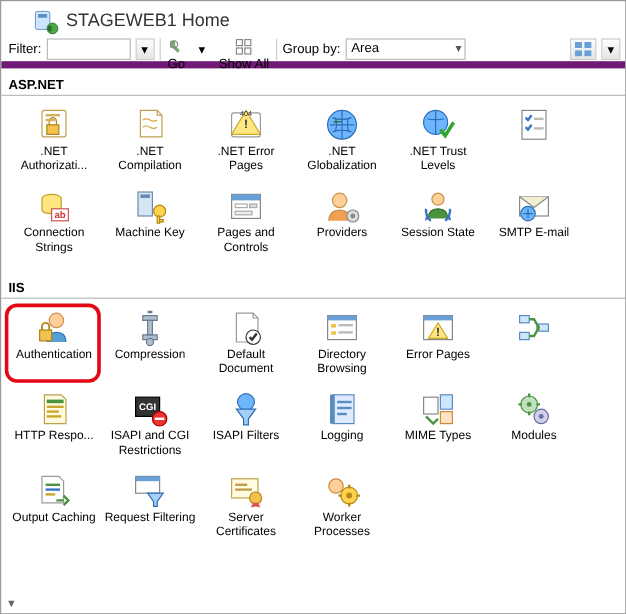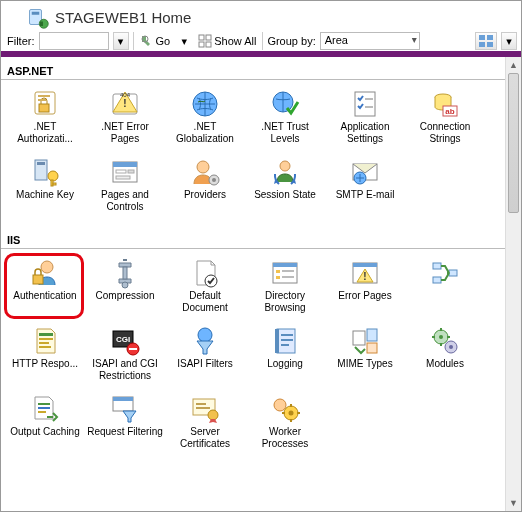--- a/index.html
+++ b/index.html
@@ -47,21 +47,21 @@
   }
   .combo-arrow {
     width: 16px; height: 18px;
     border: 1px solid #ccc;
     background: linear-gradient(#fdfdfd,#e5e5e5);
     display: flex; align-items: center; justify-content: center;
   }
   .tool-sep { width:1px; height:18px; background:#ccc; }
   .tool-btn {
     display: flex; align-items: center; gap: 2px;
-    padding: 0 2px; height: 18px;
+    padding: 0 2px; height: 18px; flex-direction: column;
   }
   .group-combo {
     border: 1px solid #bbb;
     background: #fff;
     height: 18px;
     padding: 1px 14px 1px 4px;
     position: relative;
     flex: 0 0 100px;
   }
   .group-combo::after {
@@ -73,20 +73,21 @@
     width: 22px; height: 18px;
     border: 1px solid #ccc;
     background: linear-gradient(#fdfdfd,#e5e5e5);
     display:flex; align-items:center; justify-content:center;
   }
 
   
   .content-wrap {
     display: flex;
     height: calc(100% - 26px - 30px);
+    flex-direction: column;
   }
   .content {
     flex: 1;
     overflow: hidden;
     padding: 4px 0 0 0;
   }
   .scrollbar {
     width: 16px;
     background: #efefef;
     border-left: 1px solid #ddd;
@@ -230,20 +231,31 @@
               <rect x="6" y="4" width="20" height="22" rx="2" fill="#fff" stroke="#c0a050"></rect>
               <rect x="10" y="16" width="10" height="8" fill="#f2c14e" stroke="#b08518"></rect>
               <path d="M12 16v-3a3 3 0 016 0v3" fill="none" stroke="#b08518"></path>
               <rect x="9" y="7" width="12" height="2" fill="#d4b05c"></rect>
               <rect x="9" y="11" width="8" height="2" fill="#d4b05c"></rect>
             </svg>
           </div>
         <div class="label">.NET Authorizati...</div>
       </div>
 
+      <div class="icon-item">
+        <div class="icon-box">
+            <svg width="32" height="32" viewBox="0 0 32 32">
+              <path d="M8 4h14l4 4v18H8z" fill="#fff" stroke="#c0a050"></path>
+              <path d="M22 4v4h4" fill="none" stroke="#c0a050"></path>
+              <path d="M10 12c0 0 3-2 6 0s6 0 6 0" stroke="#d4a838" fill="none"></path>
+              <path d="M10 18c0 0 3-2 6 0s6 0 6 0" stroke="#d4a838" fill="none"></path>
+            </svg>
+          </div>
+        <div class="label">.NET Compilation</div>
+      </div>
 
       <div class="icon-item">
         <div class="icon-box">
             <svg width="32" height="32" viewBox="0 0 32 32">
               <rect x="4" y="6" width="24" height="20" rx="2" fill="#fff" stroke="#999"></rect>
               <path d="M16 4l12 20H4z" fill="#ffe680" stroke="#caa82c"></path>
               <text x="16" y="9" font-size="6" text-anchor="middle" fill="#333">404</text>
               <text x="16" y="19" font-size="10" text-anchor="middle" fill="#333" font-weight="bold">!</text>
             </svg>
           </div>
@@ -275,21 +287,20 @@
 
       <div class="icon-item">
         <div class="icon-box">
             <svg width="32" height="32" viewBox="0 0 32 32">
               <rect x="6" y="4" width="20" height="24" fill="#fff" stroke="#888"></rect>
               <path d="M9 10l2 2 3-4M9 18l2 2 3-4" stroke="#3a75c4" fill="none" stroke-width="2"></path>
               <rect x="16" y="10" width="8" height="2" fill="#bbb"></rect>
               <rect x="16" y="18" width="8" height="2" fill="#bbb"></rect>
             </svg>
           </div>
-        <div class="label">Application Settings</div>
       </div>
 
       <div class="icon-item">
         <div class="icon-box">
             <svg width="32" height="32" viewBox="0 0 32 32">
               <ellipse cx="14" cy="9" rx="8" ry="3" fill="#ffe680" stroke="#c19e2f"></ellipse>
               <path d="M6 9v10c0 1.7 3.6 3 8 3s8-1.3 8-3V9" fill="#ffe680" stroke="#c19e2f"></path>
               <rect x="14" y="18" width="14" height="10" fill="#fff" stroke="#c55"></rect>
               <text x="21" y="26" font-size="8" text-anchor="middle" fill="#c33" font-weight="bold">ab</text>
             </svg>

